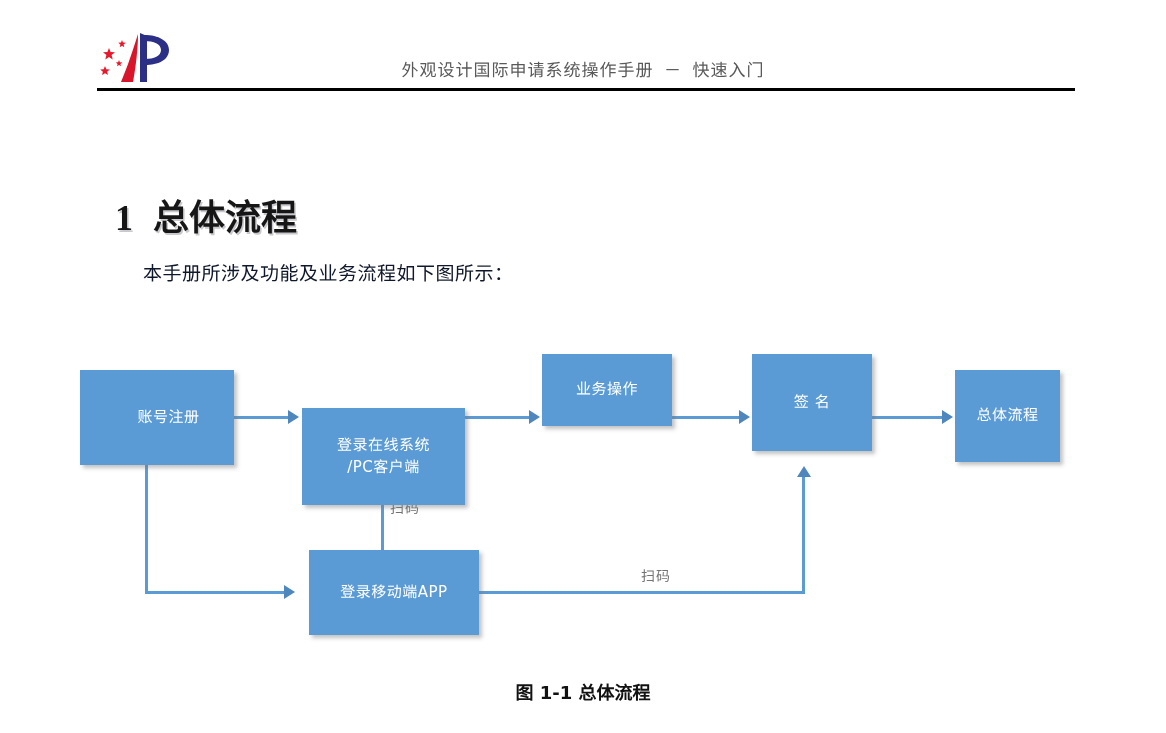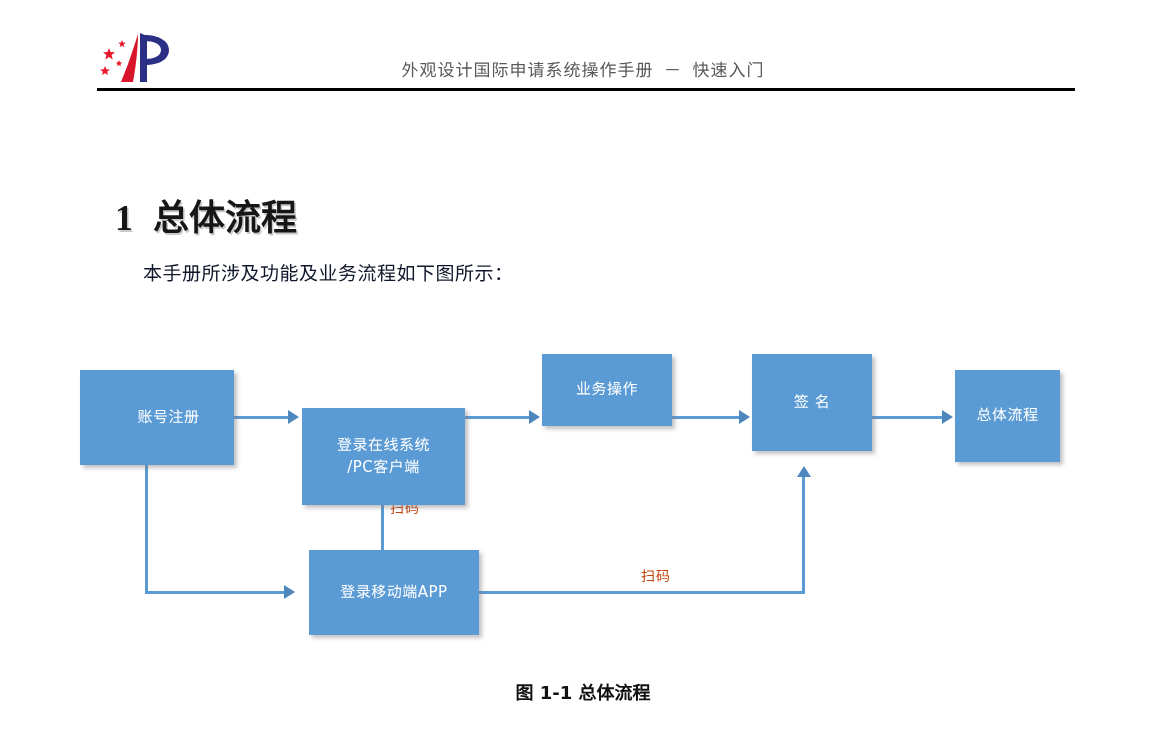--- a/index.html
+++ b/index.html
@@ -129,21 +129,21 @@
   .arrow-u {
     border-left: 7px solid transparent;
     border-right: 7px solid transparent;
     border-bottom: 11px solid #4E87BD;
   }
 
   .edge-label {
     position: absolute;
     font-family: "DejaVu Sans", "Liberation Sans", sans-serif;
     font-size: 14px;
-    color: #c2410c;
+    color: #737373;
     white-space: pre;
     letter-spacing: 1px;
   }
 
   
   .figure-caption {
     position: absolute;
     left: 0;
     top: 678px;
     width: 1166px;

